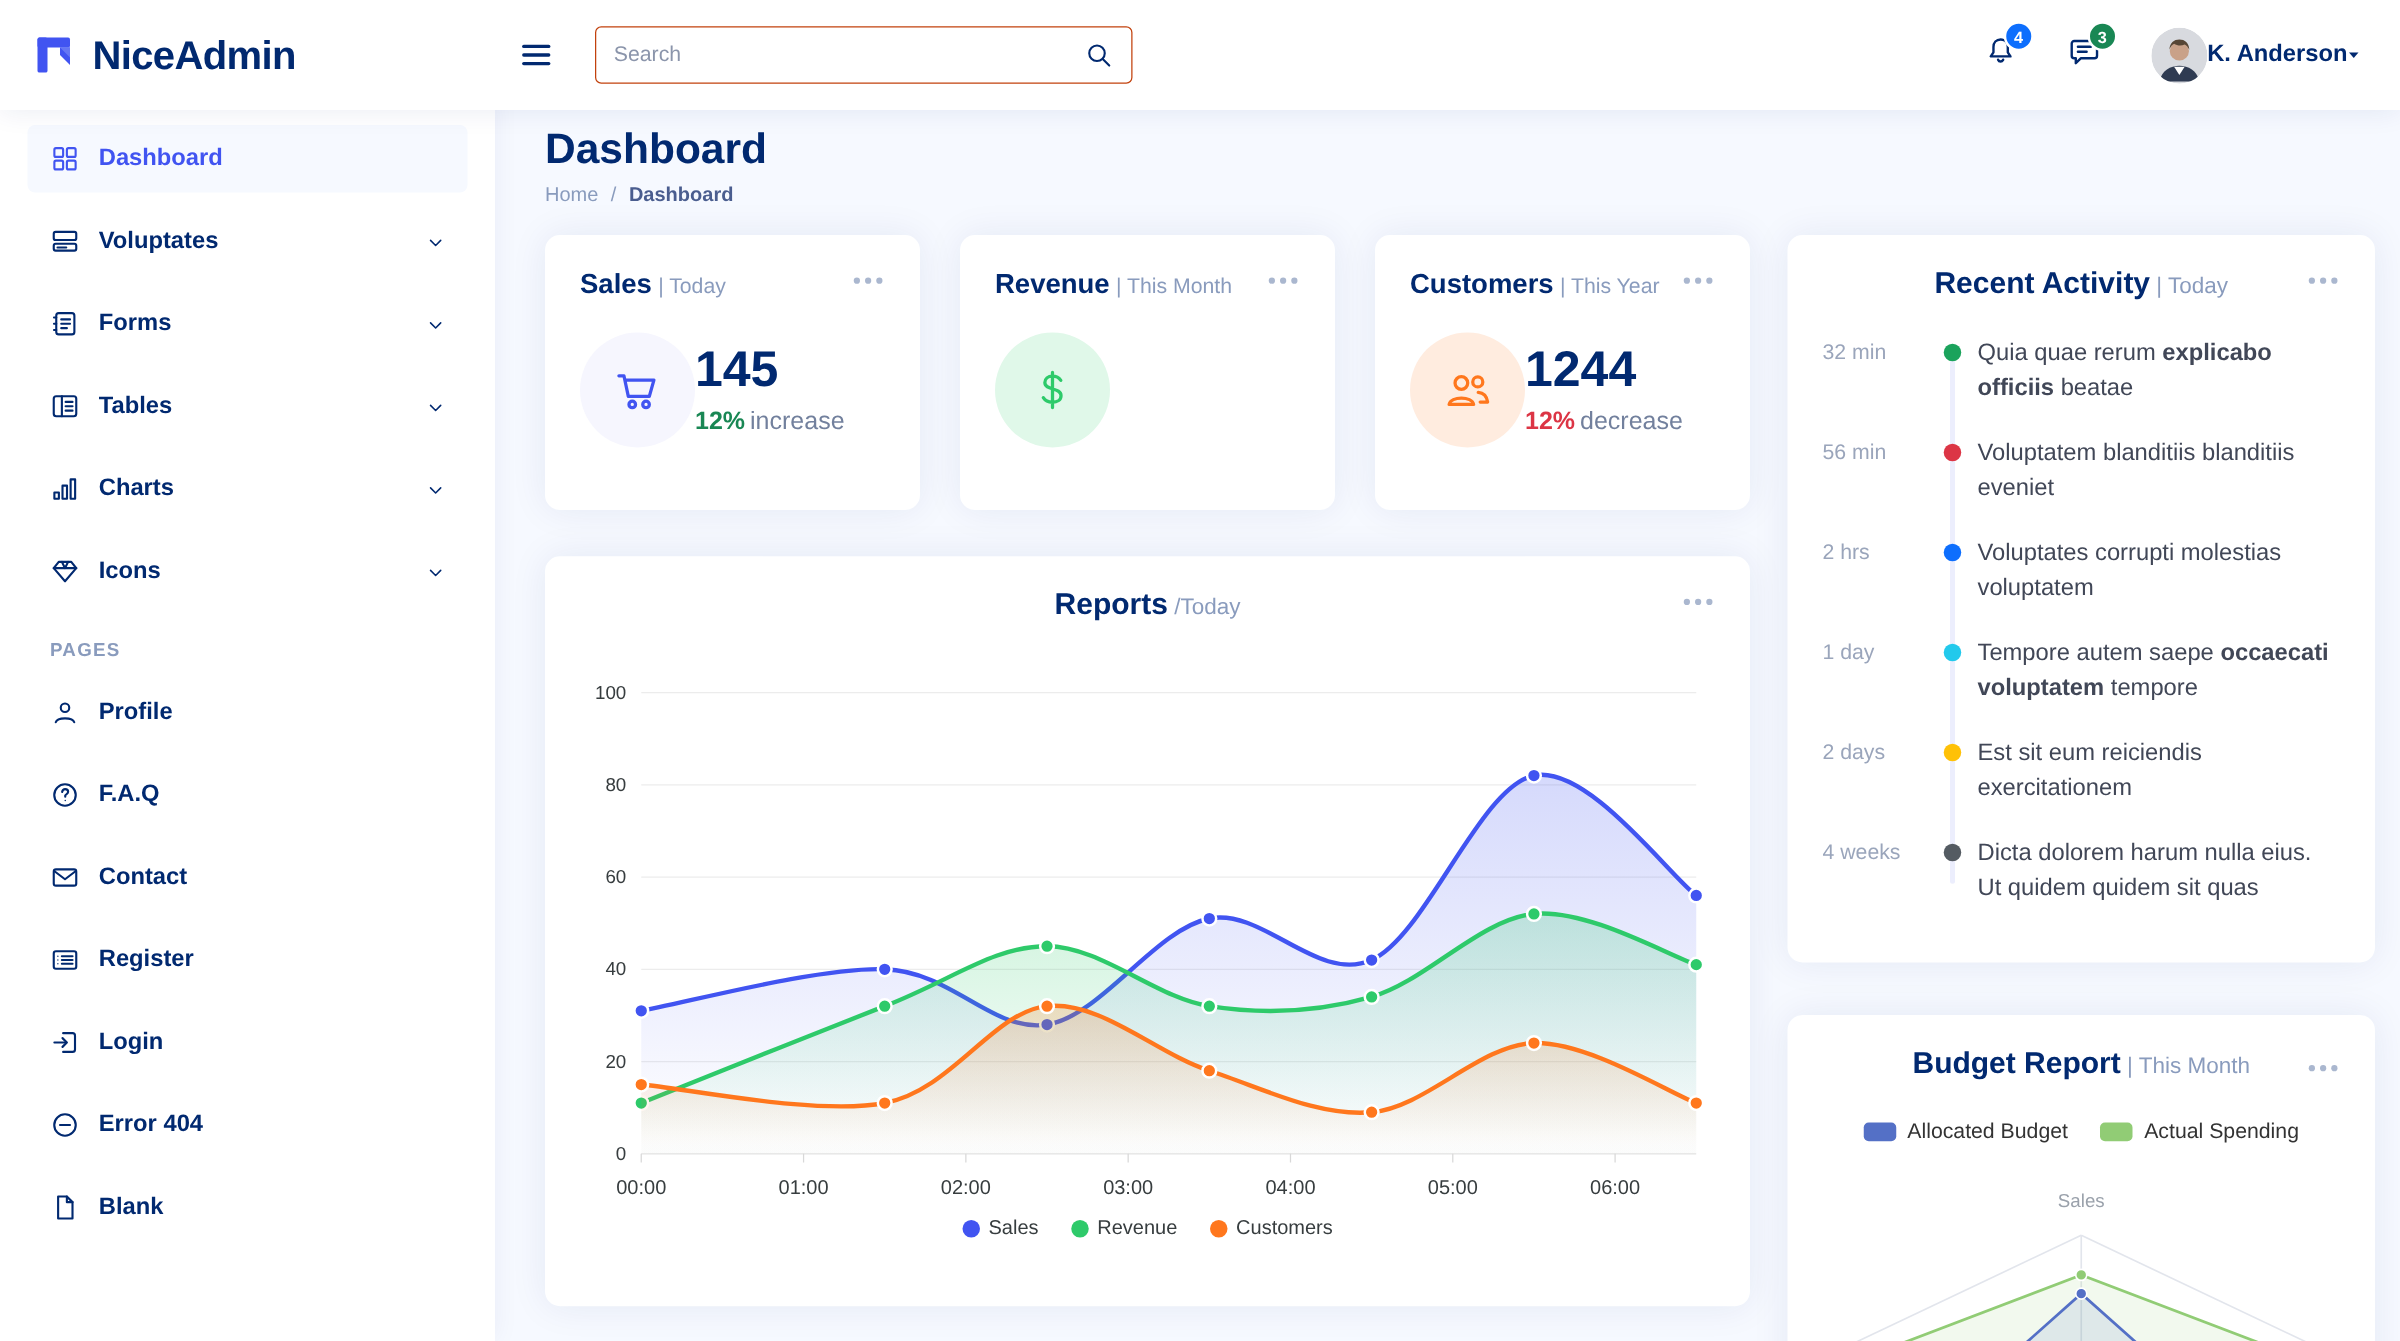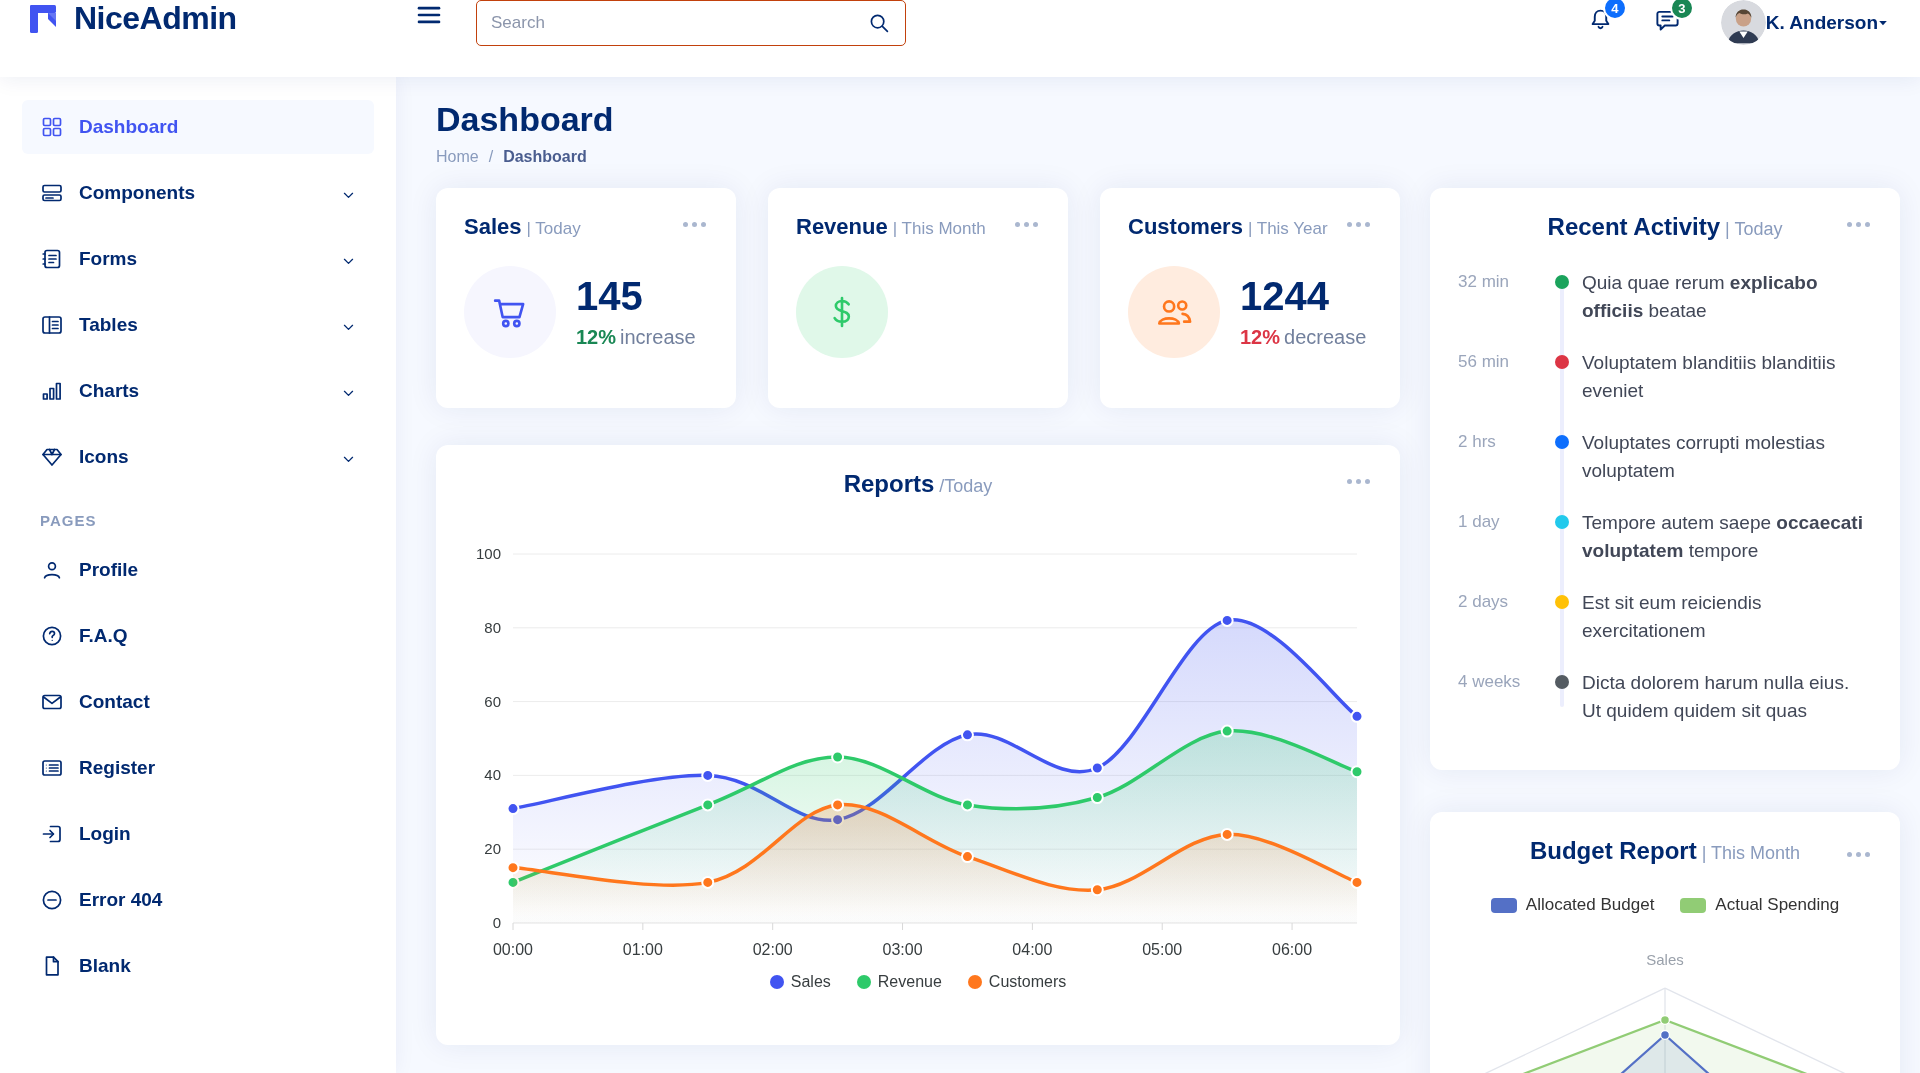--- a/index.html
+++ b/index.html
@@ -1,21 +1,21 @@
 <!DOCTYPE html>
 <html><head>
 <meta charset="utf-8">
 <style>
   * { margin:0; padding:0; box-sizing:border-box; }
   html,body { width:1920px; height:1073px; overflow:hidden; }
   body { font-family:"Liberation Sans", sans-serif; background:#f6f9ff; position:relative; color:#012970; }
 
   
-  .header { position:fixed; top:0; left:0; right:0; height:77px; background:#fff;
-            display:flex; align-items:flex-start; padding:0 30px 0 28px; z-index:60;
+  .header { position:fixed; top:0; left:0; right:0; height:88px; background:#fff;
+            display:flex; align-items:center; padding:0 30px 0 28px; z-index:60;
             box-shadow:0 2px 20px rgba(1,41,112,.08); }
   .logo { display:flex; align-items:center; gap:10px; width:358px; cursor:pointer; }
   .logo-mark { width:36px; height:36px; }
   .logo-text { font-size:32px; font-weight:700; color:#012970; letter-spacing:-.5px; }
   .hamburger { margin-left:28px; width:30px; height:30px; color:#012970; cursor:pointer; }
   .hamburger svg { width:30px; height:30px; }
   .searchbar { margin-left:32px; width:430px; height:46px; border:1px solid #c2410c;
                border-radius:5px; display:flex; align-items:center; padding:0 14px; background:#fff; }
   .searchbar input { border:none; outline:none; flex:1; font-size:17px; color:#012970;
                      font-family:"Liberation Sans", sans-serif; background:transparent; }
@@ -66,21 +66,21 @@
   .card-dots span { width:5px; height:5px; border-radius:50%; background:#aab7cf; }
 
   .card-h { font-size:24px; font-weight:700; color:#012970;text-align:center; }
   .card-h .sub { font-size:18px; font-weight:400; color:#899bbd; margin-left:5px; }
 
   
   .cards-row { display:flex; gap:32px; }
   .info-card { width:300px; height:220px; padding:26px 28px; }
   .ic-title { font-size:22px; font-weight:700; color:#012970; }
   .ic-title .sub { font-size:17px; font-weight:400; color:#899bbd; margin-left:5px; }
-  .ic-row { display:flex; align-items:center; gap:20px; margin-top:26px; }
+  .ic-row { display:flex; align-items:center; margin-top:26px; }
   .icon-circle { width:92px; height:92px; border-radius:50%; display:flex; align-items:center;
                  justify-content:center; flex-shrink:0; }
   .icon-circle svg { width:42px; height:42px; }
   .ic-val { font-size:40px; font-weight:700; color:#012970; line-height:1; }
   .ic-pct { font-size:20px; margin-top:10px; }
   .ic-pct .pct { font-weight:700; }
   .ic-pct .trend { color:#72809d; margin-left:4px; }
 
   
   .reports-card { margin-top:37px; height:600px; padding:25px; }
@@ -188,21 +188,21 @@
 
   <li class="nav-item">
     <a class="nav-link">
       <span class="s-icon">
             <svg viewBox="0 0 24 24" fill="none" stroke="currentColor" stroke-width="1.7" stroke-linecap="round" stroke-linejoin="round">
               <rect x="3" y="4.5" width="18" height="6.5" rx="1.5"></rect>
               <rect x="3" y="14" width="18" height="5.5" rx="1.5"></rect>
               <line x1="6" y1="17" x2="13" y2="17"></line>
             </svg>
           </span>
-      <span class="s-label">Components</span>
+      <span class="s-label">Voluptates</span>
       <span class="s-chevron"><svg viewBox="0 0 24 24" fill="none" stroke="currentColor" stroke-width="2" stroke-linecap="round" stroke-linejoin="round">
               <polyline points="5.5 8.5 12 15 18.5 8.5"></polyline>
             </svg></span>
     </a>
   </li>
 
   <li class="nav-item">
     <a class="nav-link">
       <span class="s-icon">
             <svg viewBox="0 0 24 24" fill="none" stroke="currentColor" stroke-width="1.7" stroke-linecap="round" stroke-linejoin="round">

